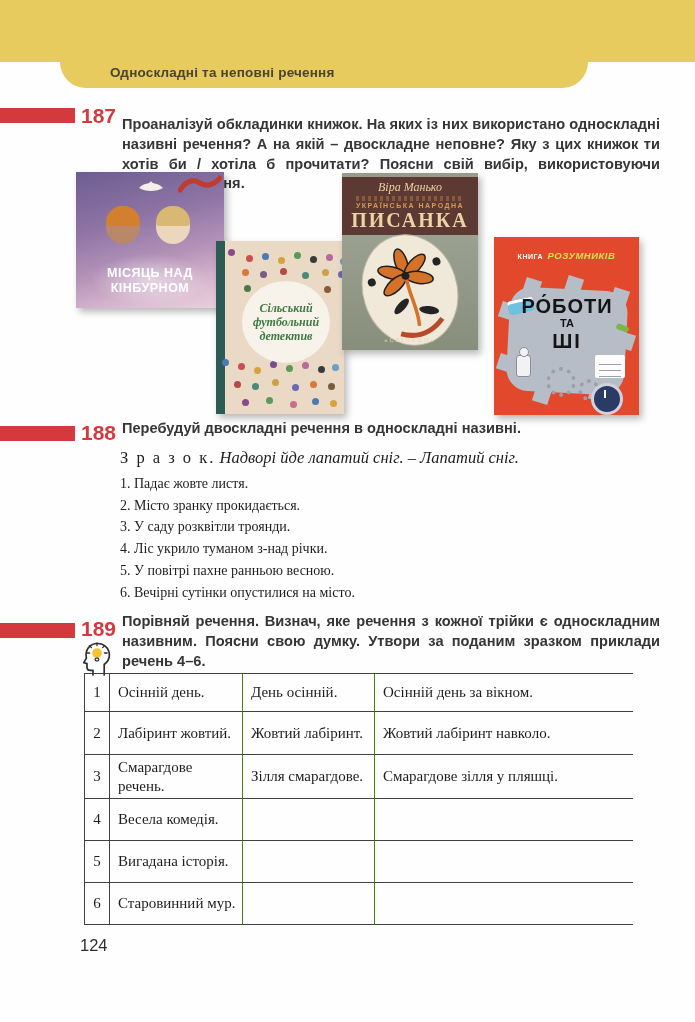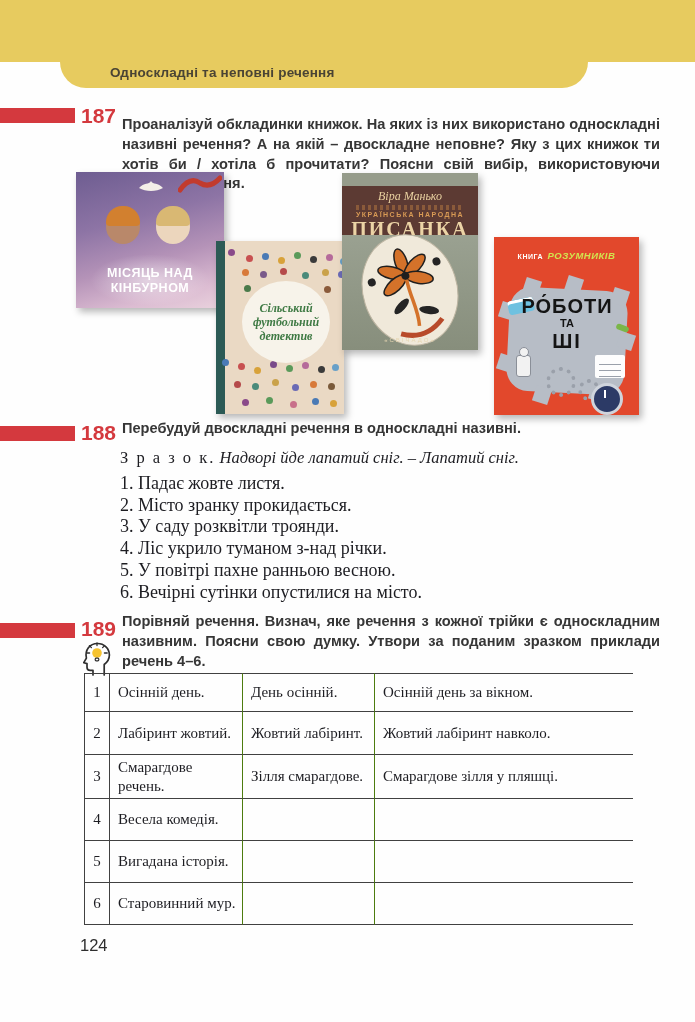--- a/index.html
+++ b/index.html
@@ -17,21 +17,21 @@
   .exbar{position:absolute;left:0;width:75px;height:15px;background:#d4393e;}
   .exnum{position:absolute;left:81px;width:40px;font-size:21px;font-weight:bold;color:#d4393e;}
   .exbody{position:absolute;left:122px;width:538px;font-size:14.6px;line-height:19.8px;
           font-weight:bold;color:#363636;text-align:justify;}
 
   
   .serif{font-family:"Liberation Serif",serif;color:#1d1d22;margin-left:17px;}
   .sample{position:absolute;left:103px;top:448px;font-size:16.5px;white-space:nowrap;}
   .sample-label{letter-spacing:2px;}
   .sample-text{font-style:italic;}
-  .slist{position:absolute;left:103px;top:473px;font-size:18px;line-height:21.7px;}
+  .slist{position:absolute;left:103px;top:473px;font-size:14px;line-height:21.7px;}
 
   
   .think-icon{position:absolute;left:80px;top:640px;}
 
   
   .ex-table{position:absolute;left:84px;top:673px;display:grid;
             grid-template-columns:26px 133px 132px 258px;
             grid-template-rows:38px 43px 44px 42px 42px 43px;
             font-family:"Liberation Serif",serif;font-size:15px;color:#1d1d22;}
   .cell{border-top:1px solid #414141;display:flex;align-items:center;line-height:18.5px;}
@@ -78,21 +78,21 @@
       30px 24px 0 #4a8a7a, 50px 20px 0 #caa24a, 70px 25px 0 #6a6ab5, 88px 22px 0 #d87a3a,
       106px 24px 0 #7a5a3a, 20px 40px 0 #8a4a8a, 44px 38px 0 #5a9a5a, 68px 42px 0 #c8708a,
       90px 39px 0 #4a7ab5, 108px 41px 0 #d8a23a;}
   .b2-cloud{position:absolute;left:26px;top:40px;width:88px;height:82px;background:#f7f3ea;
             border-radius:50%;display:flex;align-items:center;justify-content:center;}
   .b2-title{width:78px;text-align:center;color:#3f7a44;font-family:"Liberation Serif",serif;
             font-style:italic;font-weight:bold;font-size:12px;line-height:14px;}
 
   
   .b3{left:342px;top:173px;width:136px;height:177px;background:#969c8b;}
-  .b3-top{position:absolute;left:0;top:13px;width:136px;height:62px;background:#5c3a33;text-align:center;}
+  .b3-top{position:absolute;left:0;top:4px;width:136px;height:62px;background:#5c3a33;text-align:center;}
   .b3-author{font-family:"Liberation Serif",serif;font-style:italic;font-size:12px;
              color:#e8d0a0;padding-top:3px;}
   .b3-rule{height:5px;margin:1px 14px;background:repeating-linear-gradient(90deg,#8a5a3a 0 3px,#5c3a33 3px 6px);}
   .b3-sub{font-size:7px;letter-spacing:1.5px;color:#d89a55;font-weight:bold;}
   .b3-title{font-family:"Liberation Serif",serif;font-size:20px;font-weight:bold;
             letter-spacing:2px;color:#ecd4a6;line-height:22px;}
   .b3-bottom{position:absolute;left:0;top:62px;width:136px;height:115px;
       background:linear-gradient(#9aa191,#878e7c),
                  repeating-linear-gradient(180deg,rgba(0,0,0,.10) 0 1px,transparent 1px 23px);}
   .b3-egg{position:absolute;left:8px;top:58px;}

